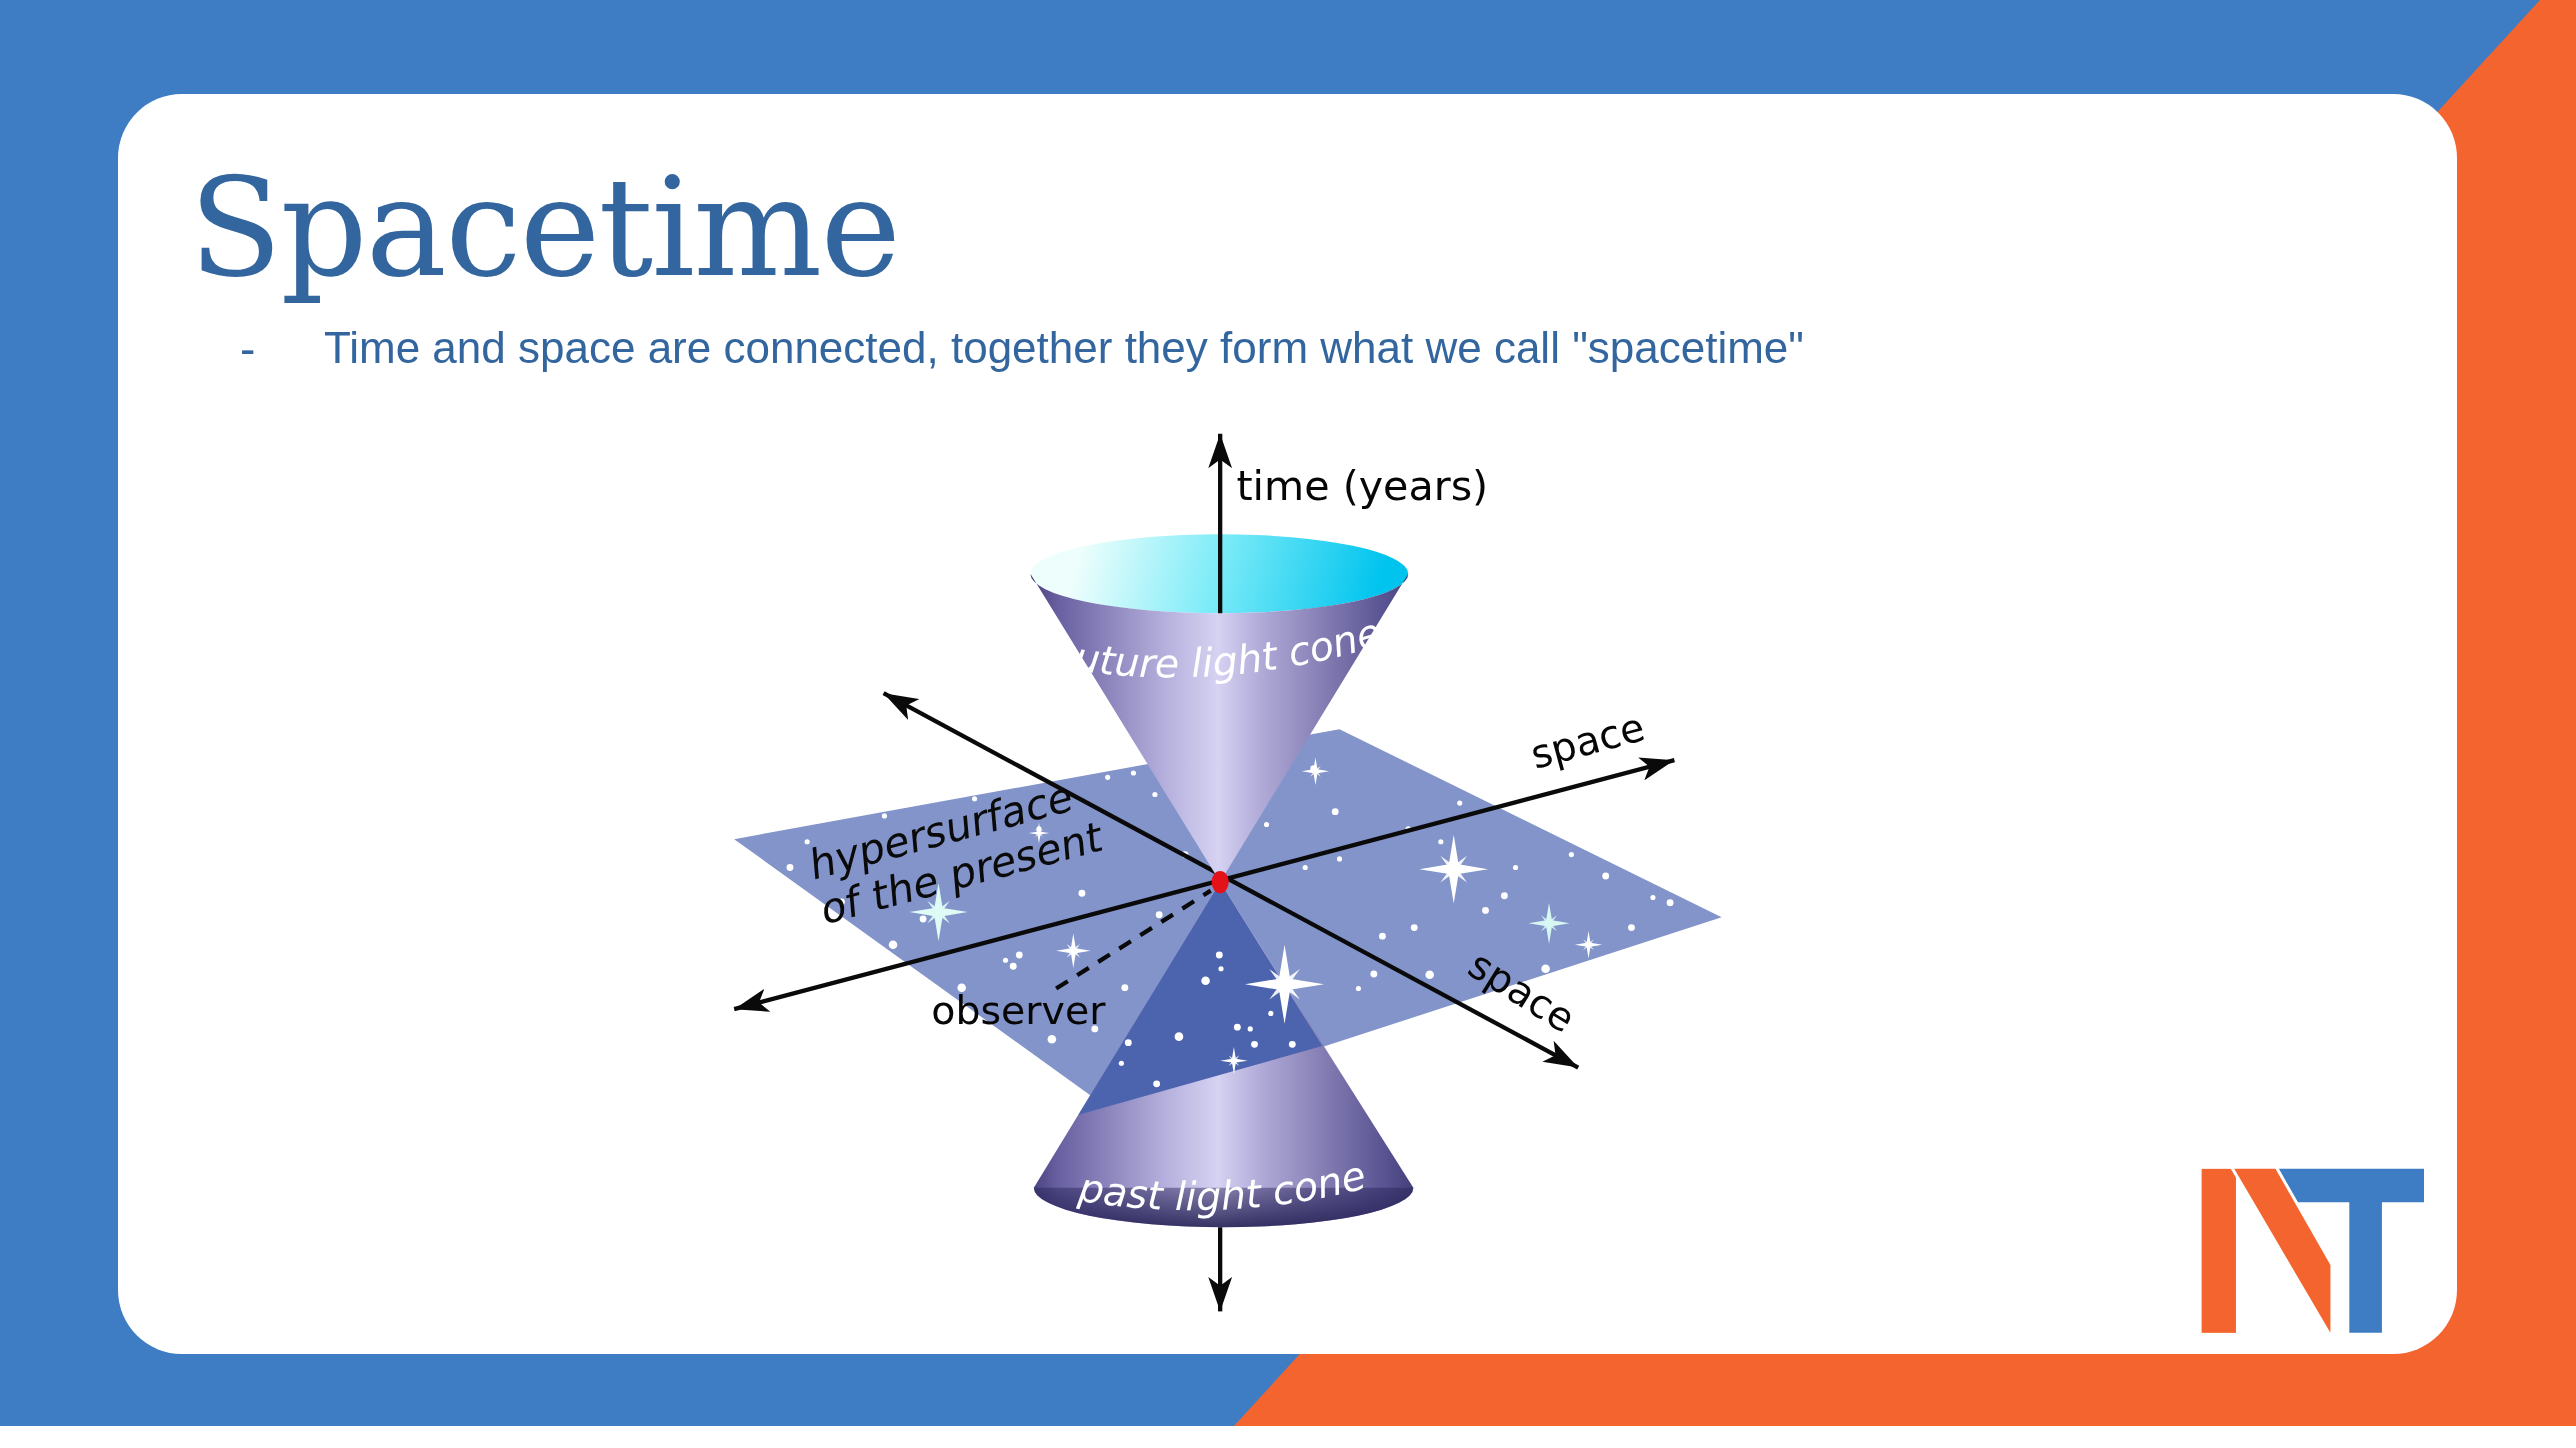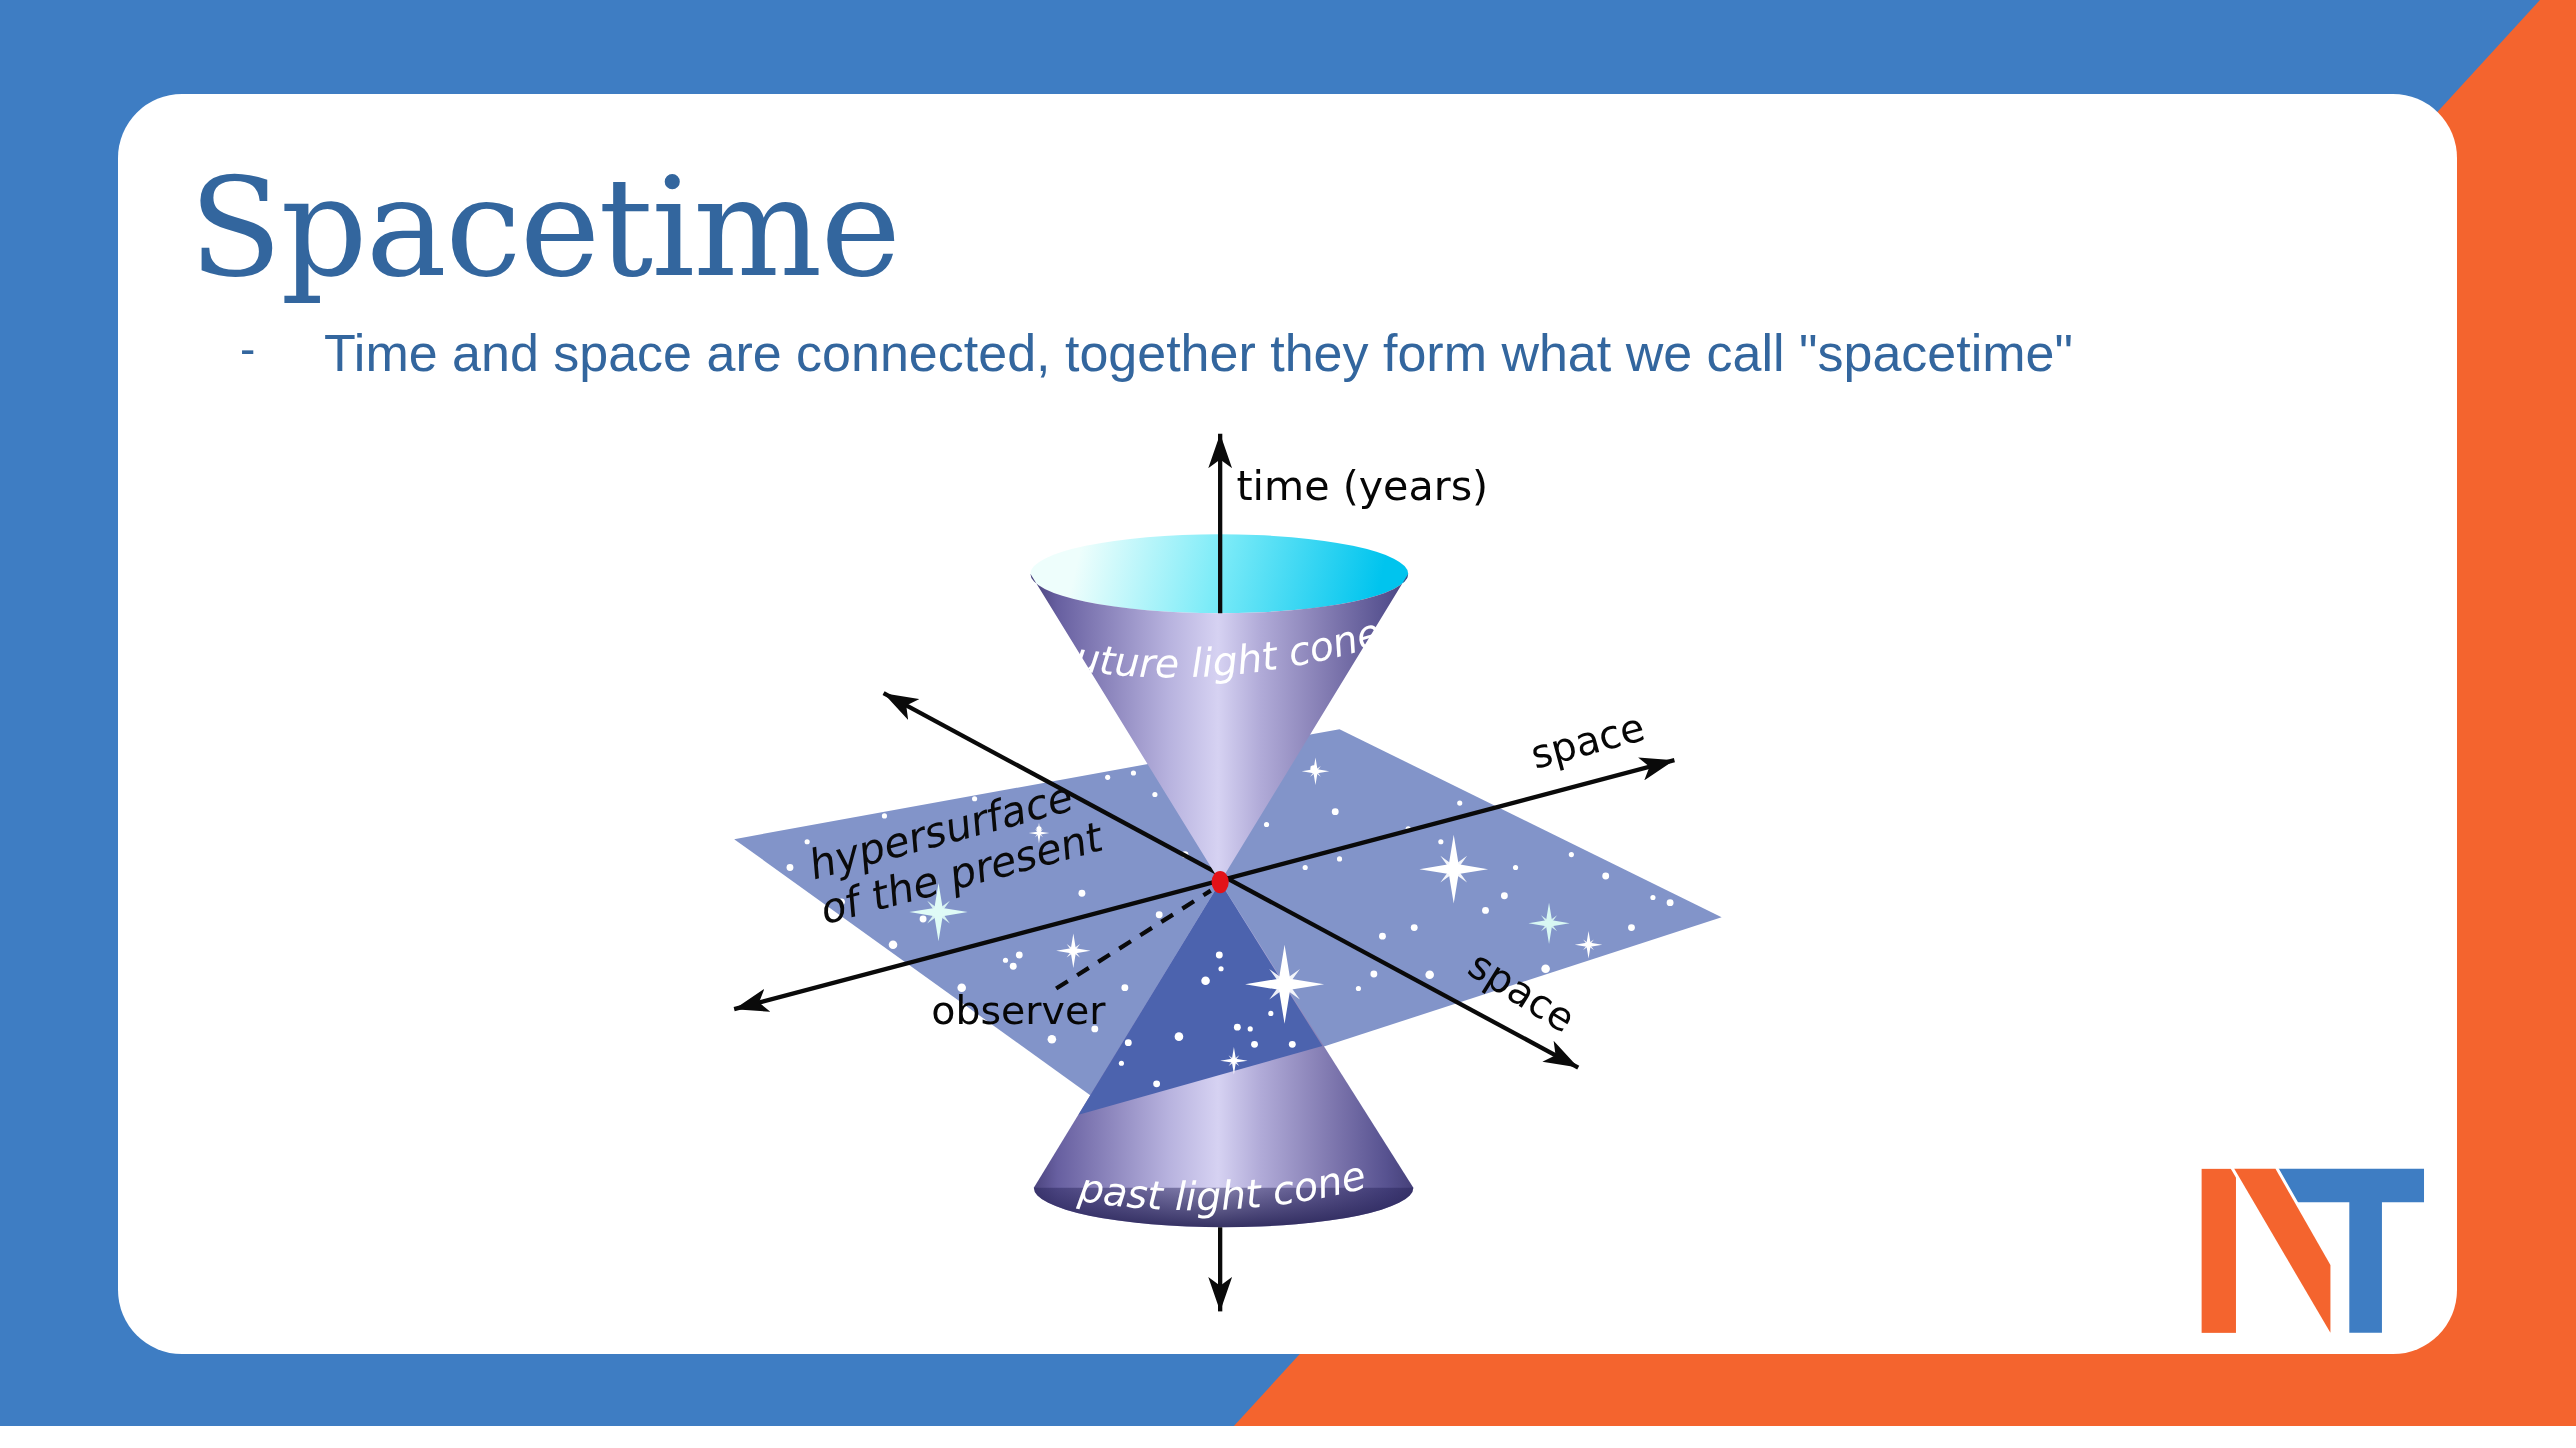--- a/index.html
+++ b/index.html
@@ -9,21 +9,21 @@
            background:var(--orange,#f4642e);
            clip-path:polygon(98.6% 0, 100% 0, 100% 100%, 47.9% 100%); }
   .card { position:absolute; left:118px; top:94px; width:2339px; height:1260px;
            background:var(--card,#ffffff); border-radius:64px; }
   .title { position:absolute; left:189px; top:160px; margin:0;
            font-family:"DejaVu Serif", serif; font-weight:400;
            font-size:136px; line-height:1; letter-spacing:-1.7px; color:var(--ink,#33669e); }
   .bullet-marker { position:absolute; left:240px; top:322px;
            font-size:46px; line-height:1.2; color:var(--ink,#33669e); }
   .bullet-text { position:absolute; left:324px; top:322px; width:1803px;
-           font-size:52px; line-height:1.2; color:var(--ink,#33669e); }
+           font-size:44px; line-height:1.2; color:var(--ink,#33669e); }
   svg.overlay { position:absolute; inset:0; width:2576px; height:1449px; pointer-events:none; }
   .dlabel  { font-family:"DejaVu Sans", sans-serif; font-size:48px; fill:#060606; }
   .dlabel2 { font-family:"DejaVu Sans", sans-serif; font-size:46px; fill:#060606; }
   .conelabel { font-family:"DejaVu Sans", sans-serif; font-size:46px; font-style:italic; fill:#ffffff; }
   .hyplabel  { font-family:"DejaVu Sans", sans-serif; font-size:48px; fill:#0a0a0a; }
 </style>
 </head>
 <body>
 
 <div class="slide">

